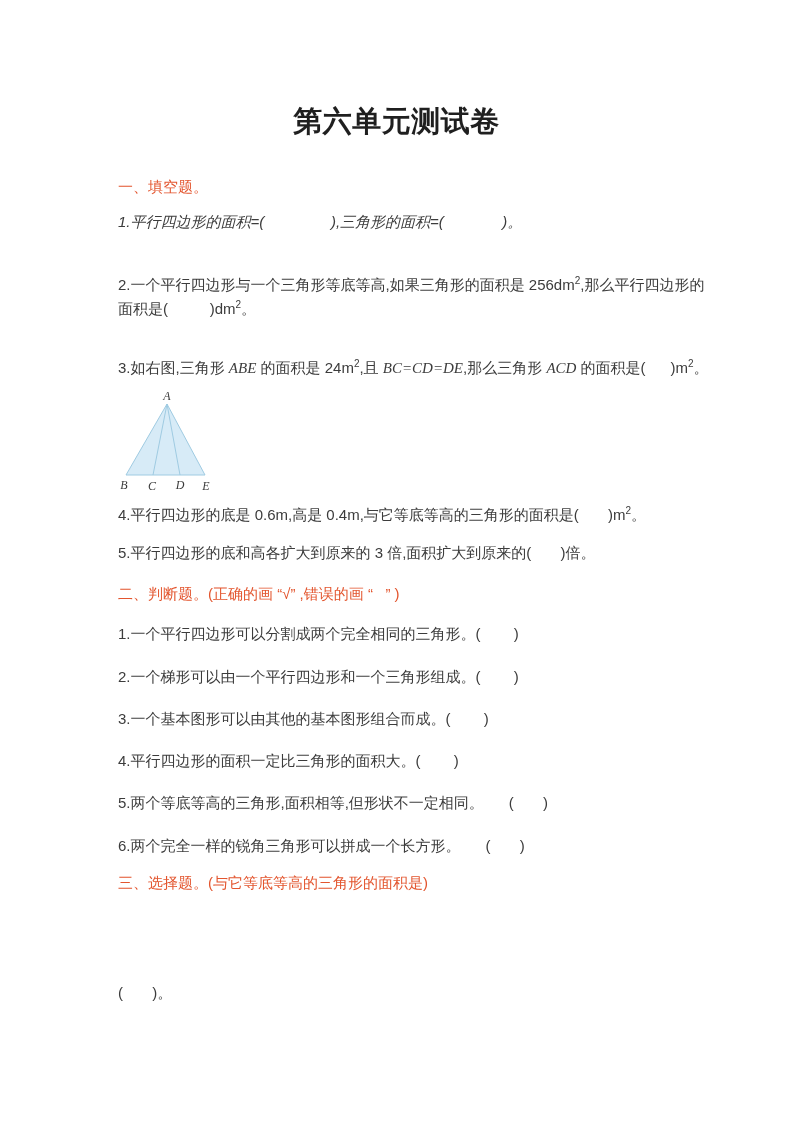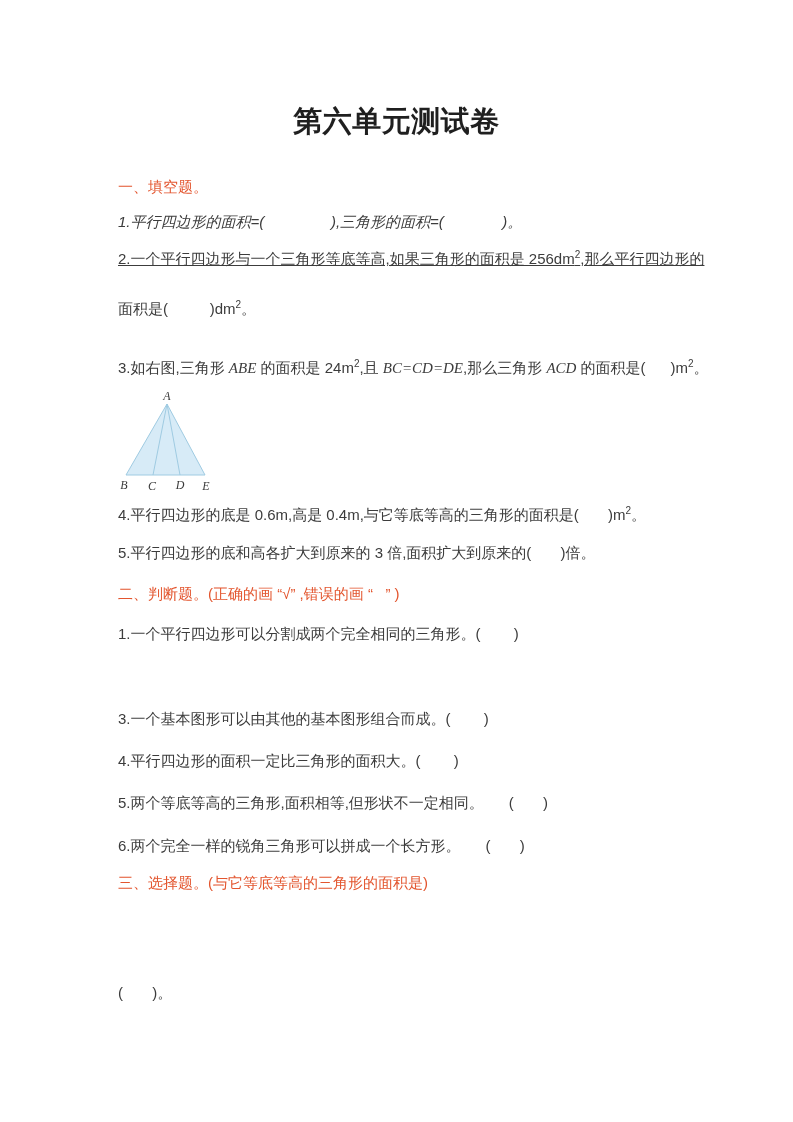--- a/index.html
+++ b/index.html
@@ -78,21 +78,21 @@
 <body>
 
 <div class="page">
 
   <div class="doc-title">第六单元测试卷</div>
 
   <div class="line heading" style="top:176px;">一、填空题。</div>
 
   <div class="line" style="top:211px;font-style:italic;">1.平行四边形的面积=(                ),三角形的面积=(              )。</div>
 
-  <div class="line" style="top:244px;text-decoration:underline;"><span>2.一个平行四边形与一个三角形等底等高,如果三角形的面积是 256dm</span><span class="sup">2</span><span>,那么平行四边形的</span></div>
+  <div class="line" style="top:270px;"><span>2.一个平行四边形与一个三角形等底等高,如果三角形的面积是 256dm</span><span class="sup">2</span><span>,那么平行四边形的</span></div>
 
   <div class="line" style="top:294px;"><span>面积是(          )dm</span><span class="sup">2</span><span>。</span></div>
 
   <div class="line" style="top:353px;"><span>3.如右图,三角形 </span><span class="mathvar">ABE</span><span> 的面积是 24m</span><span class="sup">2</span><span>,且 </span><span class="mathvar">BC=CD=DE</span><span>,那么三角形 </span><span class="mathvar">ACD</span><span> 的面积是(      )m</span><span class="sup">2</span><span>。</span></div>
 
   <svg class="triangle-svg" viewBox="0 0 112 106">
     <polygon points="14,87 55,16 93,87"></polygon>
     <line x1="55" y1="16" x2="41" y2="87"></line>
     <line x1="55" y1="16" x2="68" y2="87"></line>
     <text x="55" y="12">A</text>
@@ -102,20 +102,21 @@
     <text x="94" y="102">E</text>
   </svg>
 
   <div class="line" style="top:500px;"><span>4.平行四边形的底是 0.6m,高是 0.4m,与它等底等高的三角形的面积是(       )m</span><span class="sup">2</span><span>。</span></div>
 
   <div class="line" style="top:542px;">5.平行四边形的底和高各扩大到原来的 3 倍,面积扩大到原来的(       )倍。</div>
 
   <div class="line heading" style="top:583px;">二、判断题。(正确的画 “√” ,错误的画 “   ” )</div>
 
   <div class="line" style="top:623px;">1.一个平行四边形可以分割成两个完全相同的三角形。(        )</div>
+  <div class="line" style="top:666px;">2.一个梯形可以由一个平行四边形和一个三角形组成。(        )</div>
   <div class="line" style="top:708px;">3.一个基本图形可以由其他的基本图形组合而成。(        )</div>
   <div class="line" style="top:750px;">4.平行四边形的面积一定比三角形的面积大。(        )</div>
   <div class="line" style="top:792px;">5.两个等底等高的三角形,面积相等,但形状不一定相同。      (       )</div>
   <div class="line" style="top:835px;text-align:right;">6.两个完全一样的锐角三角形可以拼成一个长方形。      (       )</div>
 
   <div class="line heading" style="top:872px;">三、选择题。(与它等底等高的三角形的面积是)</div>
 
   <div class="line" style="top:982px;">(       )。</div>
 
 </div>

